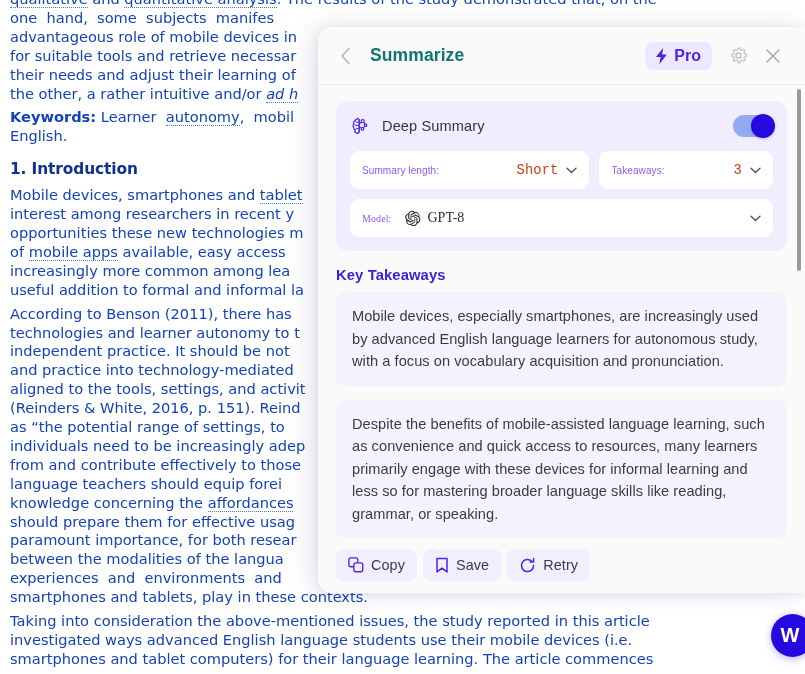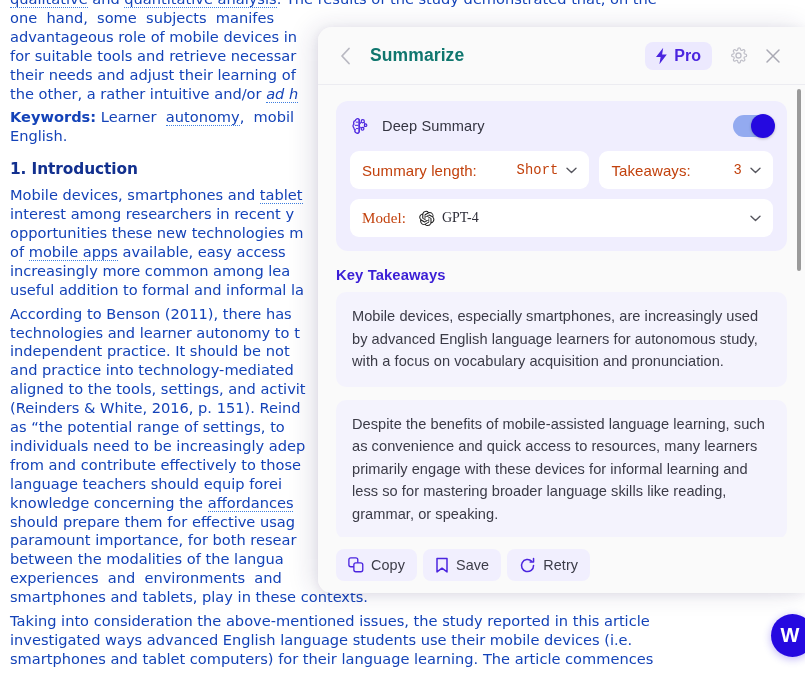--- a/index.html
+++ b/index.html
@@ -171,22 +171,22 @@
     height: 38px;
     display: flex;
     align-items: center;
     padding: 0 12px;
     cursor: pointer;
   }
   .opt-box.len { flex: 1 1 58%; }
   .opt-box.take { flex: 1 1 42%; }
   .opt-box.model { width: 100%; height: 38px; font-family: Liberation Serif, serif; }
   .opt-key {
-    font-size: 15px;
-    color: #c2410c;
+    font-size: 10px;
+    color: #8b5cf6;
     letter-spacing: 0.1px;
   }
   .opt-val {
     font-size: 13.8px;
     color: #c2410c;
     margin-left: auto;
     letter-spacing: 0.1px;
     font-family: Liberation Mono, monospace;
   }
   .chev { margin-left: 8px; color: #57575f; display: flex; align-items: center; }
@@ -412,21 +412,21 @@
           </div>
         </div>
 
         <div class="opt-box model">
           <span class="opt-key">Model:</span>
           <span class="model-ico">
             <svg width="17" height="17" viewBox="0 0 24 24" aria-hidden="true">
               <path d="M21.6 10a5.3 5.3 0 0 0-.5-4.4 5.4 5.4 0 0 0-5.8-2.6A5.4 5.4 0 0 0 6.2 4.9a5.3 5.3 0 0 0-3.6 2.6 5.4 5.4 0 0 0 .7 6.4 5.3 5.3 0 0 0 .5 4.4 5.4 5.4 0 0 0 5.8 2.6 5.3 5.3 0 0 0 4 1.8 5.4 5.4 0 0 0 5.1-3.7 5.3 5.3 0 0 0 3.6-2.6 5.4 5.4 0 0 0-.7-6.4zm-8 11.2a4 4 0 0 1-2.6-.9l.1-.1 4.3-2.5a.7.7 0 0 0 .4-.6v-6.1l1.8 1.1v5a4 4 0 0 1-4 4.1zM5 17.7a4 4 0 0 1-.5-2.7l.1.1 4.3 2.5a.7.7 0 0 0 .7 0l5.3-3v2.1l-4.4 2.5a4 4 0 0 1-5.5-1.5zM3.9 8.2a4 4 0 0 1 2.1-1.8v5.1a.7.7 0 0 0 .3.6l5.3 3-1.8 1-4.4-2.5a4 4 0 0 1-1.5-5.4zm15 3.5L13.5 8.6l1.8-1L19.7 10a4 4 0 0 1-.6 7.2v-5a.7.7 0 0 0-.3-.6zm1.8-2.7-.1-.1-4.3-2.5a.7.7 0 0 0-.7 0L10.3 9.5v-2.1l4.4-2.5a4 4 0 0 1 6 4.1zM9.3 12.7 7.5 11.6v-5a4 4 0 0 1 6.6-3.1l-.1.1-4.3 2.4a.7.7 0 0 0-.4.7zm1-2.1 2.4-1.4 2.4 1.4v2.7l-2.4 1.4-2.4-1.4z" fill="#1a1a1a"></path>
             </svg>
           </span>
-          <span class="model-name">GPT-4</span>
+          <span class="model-name">GPT-8</span>
           <span class="model-chev">
             <svg width="11" height="7" viewBox="0 0 11 7" fill="none" aria-hidden="true">
               <path d="M1 1.3 L5.5 5.5 L10 1.3" stroke="currentColor" stroke-width="1.4" stroke-linecap="round" stroke-linejoin="round"></path>
             </svg>
           </span>
         </div>
       </div>
 
       <div class="kt-title">Key Takeaways</div>
 

